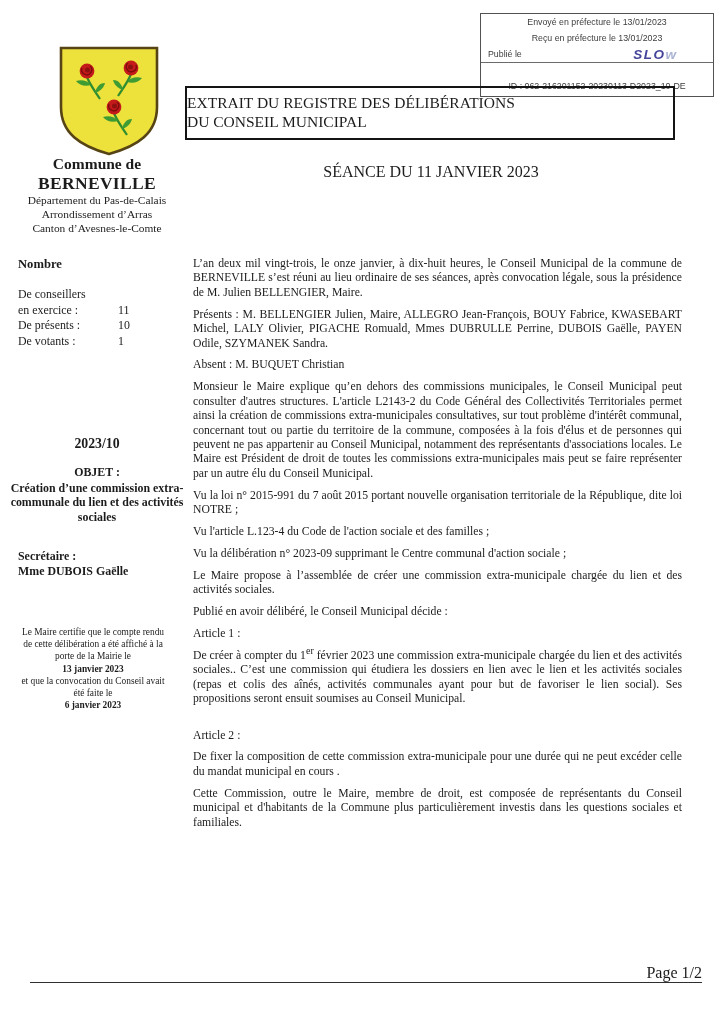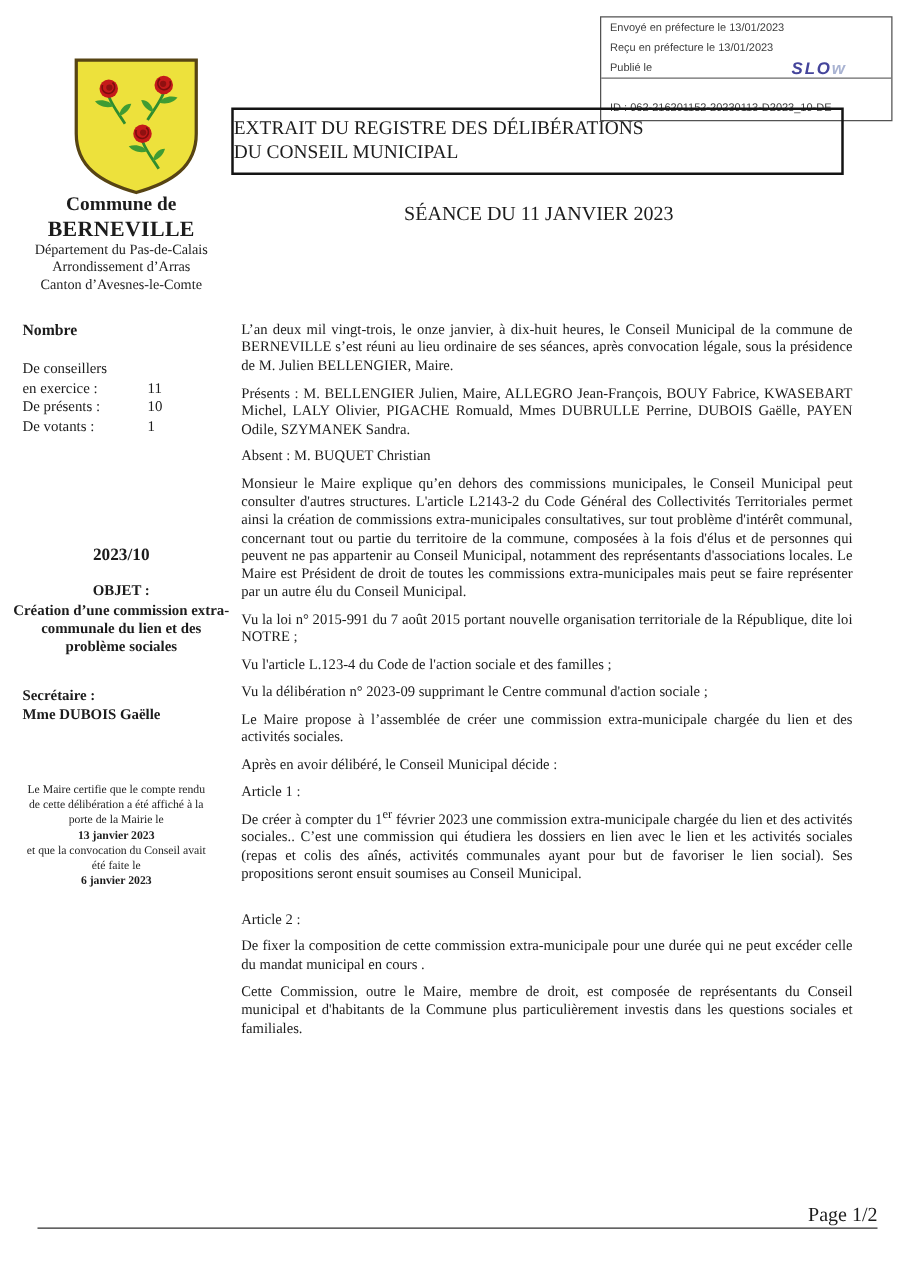--- a/index.html
+++ b/index.html
@@ -6,21 +6,21 @@
   .page {
     position:relative; width:724px; height:1024px; margin:0 auto;
     background:#ffffff; font-family:"Liberation Serif", serif; color:#1c1c1c;
     overflow:hidden;
   }
 
   
   .stamp {
     position:absolute; left:480px; top:13px; width:232px;
     border:1px solid #525252; font-family:"Liberation Sans", sans-serif;
-    font-size:8.8px; color:#3d3d3d; background:#fff;
+    font-size:8.8px; color:#3d3d3d; background:#fff;text-align:center;
   }
   .stamp-row { padding:3px 7px 2px; line-height:11px; white-space:nowrap; }
   .stamp-publie { display:flex; justify-content:space-between; align-items:center; }
   .slow-logo { font-style:italic; font-weight:bold; font-size:13.5px; letter-spacing:1.5px; color:#45459b; margin-right:30px; line-height:10px; }
   .slow-logo .swoosh { color:#a9b3d2; letter-spacing:0; }
   .stamp-id { border-top:1px solid #6b6b6b; padding-top:18px; padding-bottom:4px; }
 
   
   .coat { position:absolute; left:56px; top:44px; }
 
@@ -127,21 +127,21 @@
     </div>
     <div class="count-row">
       <span class="count-label">De votants :</span>
       <span class="count-value">1</span>
     </div>
   </div>
 
   <div class="refnum">2023/10</div>
   <div class="objet">
     <div class="objet-title">OBJET :</div>
-    <div>Création d’une commission extra-communale du lien et des problème sociales</div>
+    <div>Création d’une commission extra-communale du lien et des activités sociales</div>
   </div>
 
   <div class="secretaire">
     <div>Secrétaire :</div>
     <div>Mme DUBOIS Gaëlle</div>
   </div>
 
   <div class="certif">
     <span>Le Maire certifie que le compte rendu de cette délibération a été affiché à la porte de la Mairie le</span>
     <div class="certif-date">13 janvier 2023</div>
@@ -151,21 +151,21 @@
 
   <div class="main">
     <p>L’an deux mil vingt-trois, le onze janvier, à dix-huit heures, le Conseil Municipal de la commune de BERNEVILLE s’est réuni au lieu ordinaire de ses séances, après convocation légale, sous la présidence de M. Julien BELLENGIER, Maire.</p>
     <p>Présents : M. BELLENGIER Julien, Maire, ALLEGRO Jean-François, BOUY Fabrice, KWASEBART Michel, LALY Olivier, PIGACHE Romuald, Mmes DUBRULLE Perrine, DUBOIS Gaëlle, PAYEN Odile, SZYMANEK Sandra.</p>
     <p>Absent : M. BUQUET Christian</p>
     <p class="gap">Monsieur le Maire explique qu’en dehors des commissions municipales, le Conseil Municipal peut consulter d'autres structures. L'article L2143-2 du Code Général des Collectivités Territoriales permet ainsi la création de commissions extra-municipales consultatives, sur tout problème d'intérêt communal, concernant tout ou partie du territoire de la commune, composées à la fois d'élus et de personnes qui peuvent ne pas appartenir au Conseil Municipal, notamment des représentants d'associations locales. Le Maire est Président de droit de toutes les commissions extra-municipales mais peut se faire représenter par un autre élu du Conseil Municipal.</p>
     <p>Vu la loi n° 2015-991 du 7 août 2015 portant nouvelle organisation territoriale de la République, dite loi NOTRE ;</p>
     <p>Vu l'article L.123-4 du Code de l'action sociale et des familles ;</p>
     <p>Vu la délibération n° 2023-09 supprimant le Centre communal d'action sociale ;</p>
     <p>Le Maire propose à l’assemblée de créer une commission extra-municipale chargée du lien et des activités sociales.</p>
-    <p class="gap">Après en avoir délibéré, le Conseil Municipal décide :</p>
+    <p class="gap">Publié en avoir délibéré, le Conseil Municipal décide :</p>
     <p>Article 1 :</p>
     <p><span>De créer à compter du 1</span><sup>er</sup><span> février 2023 une commission extra-municipale chargée du lien et des activités sociales.. C’est une commission qui étudiera les dossiers en lien avec le lien et les activités sociales (repas et colis des aînés, activités communales ayant pour but de favoriser le lien social). Ses propositions seront ensuit soumises au Conseil Municipal.</span></p>
     <p class="article2-head">Article 2 :</p>
     <p>De fixer la composition de cette commission extra-municipale pour une durée qui ne peut excéder celle du mandat municipal en cours .</p>
     <p>Cette Commission, outre le Maire, membre de droit, est composée de représentants du Conseil municipal et d'habitants de la Commune plus particulièrement investis dans les questions sociales et familiales.</p>
   </div>
 
   <div class="page-number">Page 1/2</div>
   <hr class="footer-rule">
 

